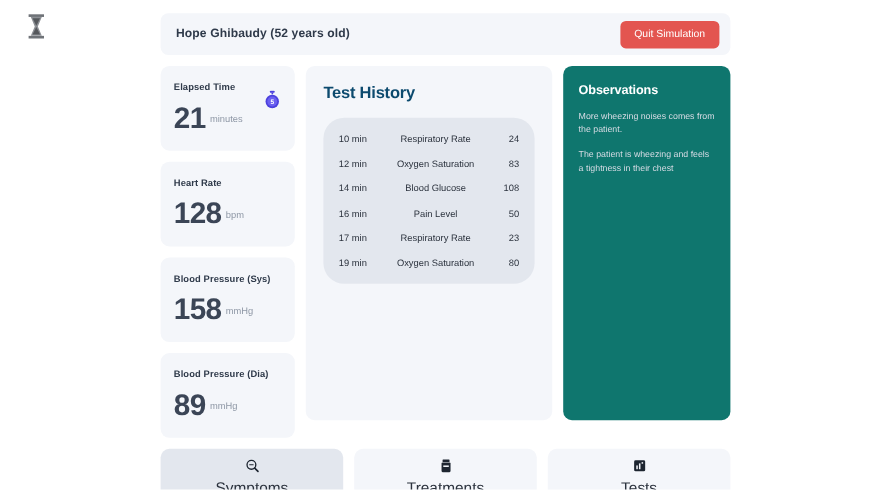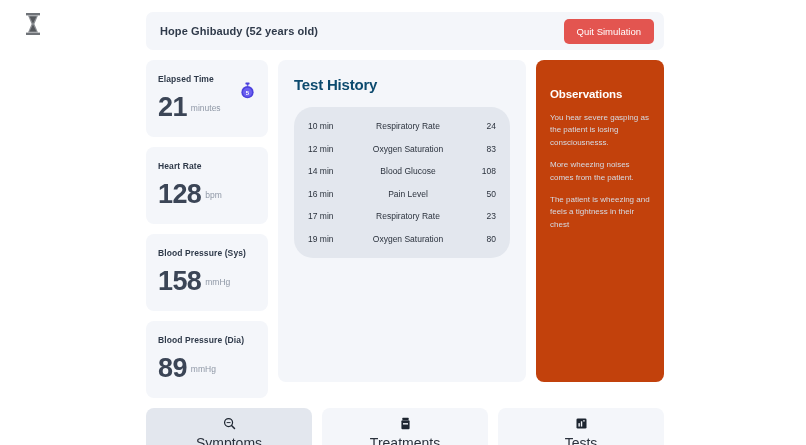--- a/index.html
+++ b/index.html
@@ -135,24 +135,24 @@
     padding: 0 14px;
     font-size: 8.5px;
     color: #2b323d;
   }
   .h-time { width: 38px; text-align: left; }
   .h-test { flex: 1; text-align: center; }
   .h-val  { width: 26px; text-align: right; }
 
   
   .obs-card {
-    width: 128px;
-    background: #c2410c;
+    width: 152px;
+    background: #0f766e;
     border-radius: 8px;
-    padding: 28px 14px;
+    padding: 16px 14px;
     min-height: 322px;
   }
   .obs-title {
     font-size: 11.5px;
     font-weight: bold;
     color: #ffffff;
     letter-spacing: -.1px;
   }
   .obs-text {
     margin-top: 12px;
@@ -290,21 +290,20 @@
             <span class="h-time">19 min</span>
             <span class="h-test">Oxygen Saturation</span>
             <span class="h-val">80</span>
           </div>
 
         </div>
       </div>
 
       <div class="obs-card">
         <div class="obs-title">Observations</div>
-        <p class="obs-text">You hear severe gasping as the patient is losing consciousnesss.</p>
         <p class="obs-text">More wheezing noises comes from the patient.</p>
         <p class="obs-text">The patient is wheezing and feels a tightness in their chest</p>
       </div>
 
     </div>
 
     <div class="tabs-row">
 
       <button class="tab-btn active">
         <span class="tab-icon">

